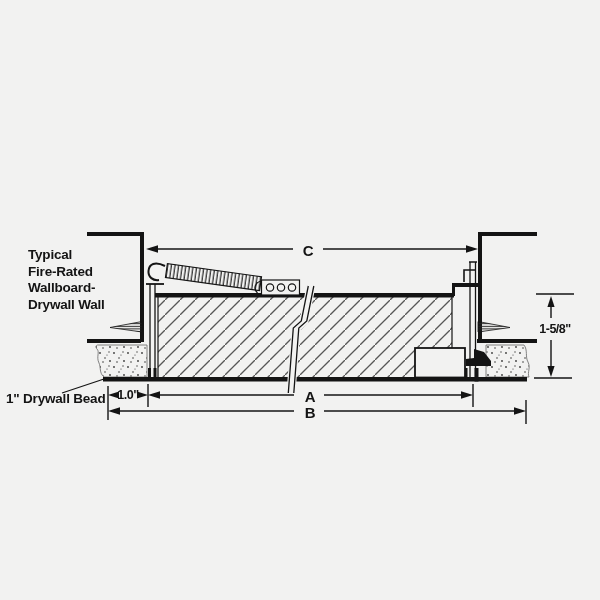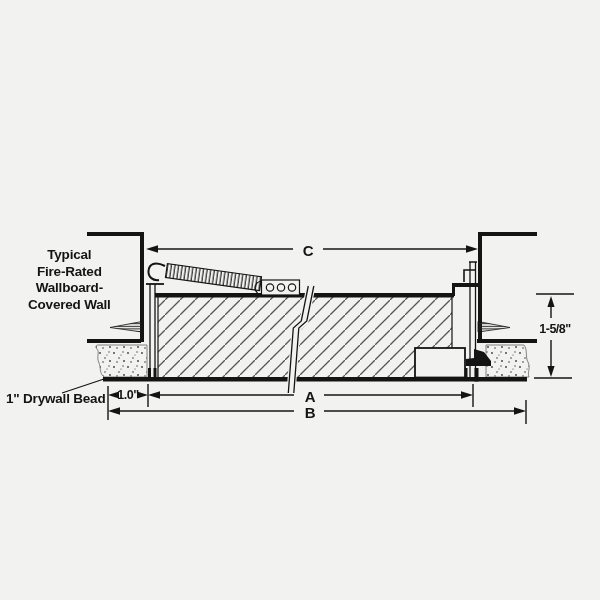--- a/index.html
+++ b/index.html
@@ -6,21 +6,20 @@
   body{
     width:600px;height:600px;overflow:hidden;position:relative;
     background:#f2f2f1;
     font-family:"Liberation Sans","DejaVu Sans",sans-serif;
   }
   .canvas{position:absolute;inset:0;}
   svg{position:absolute;left:0;top:0;}
   .lbl{
     position:absolute;color:#141414;font-weight:700;white-space:pre;
     letter-spacing:-0.2px;
-    text-align:center;
   }
   .wall-label{left:28px;top:247px;font-size:13.5px;line-height:16.5px;}
   .bead-label{left:6px;top:391px;font-size:13.5px;}
   .dim{transform:translate(-50%,-50%);text-align:center;}
   .dim-c{left:308px;top:250px;font-size:15px;}
   .dim-a{left:310px;top:396px;font-size:15px;}
   .dim-b{left:310px;top:412px;font-size:15px;}
   .dim-one{left:128px;top:395px;font-size:12.5px;letter-spacing:-0.5px;}
   .dim-depth{left:555px;top:329px;font-size:12.5px;letter-spacing:-0.5px;}
 </style>
@@ -147,21 +146,21 @@
     <line x1="534" y1="378" x2="572" y2="378"></line>
     <line x1="551" y1="305" x2="551" y2="318"></line>
     <line x1="551" y1="340" x2="551" y2="368"></line>
     <polygon points="551,296 547.4,307 554.6,307" fill="#141414" stroke="none"></polygon>
     <polygon points="551,377 547.4,366 554.6,366" fill="#141414" stroke="none"></polygon>
   </g>
 
   <line x1="62" y1="393" x2="104" y2="379" stroke="#141414" stroke-width="1.1"></line>
 </svg>
 
-<div class="lbl wall-label"><div>Typical</div><div>Fire-Rated</div><div>Wallboard-</div><div>Covered Wall</div></div>
+<div class="lbl wall-label"><div>Typical</div><div>Fire-Rated</div><div>Wallboard-</div><div>Drywall Wall</div></div>
 
 <div class="lbl bead-label">1" Drywall Bead</div>
 
 <div class="lbl dim dim-c">C</div>
 <div class="lbl dim dim-a">A</div>
 <div class="lbl dim dim-b">B</div>
 <div class="lbl dim dim-one">1.0"</div>
 <div class="lbl dim dim-depth">1-5/8"</div>
 
 </div>

